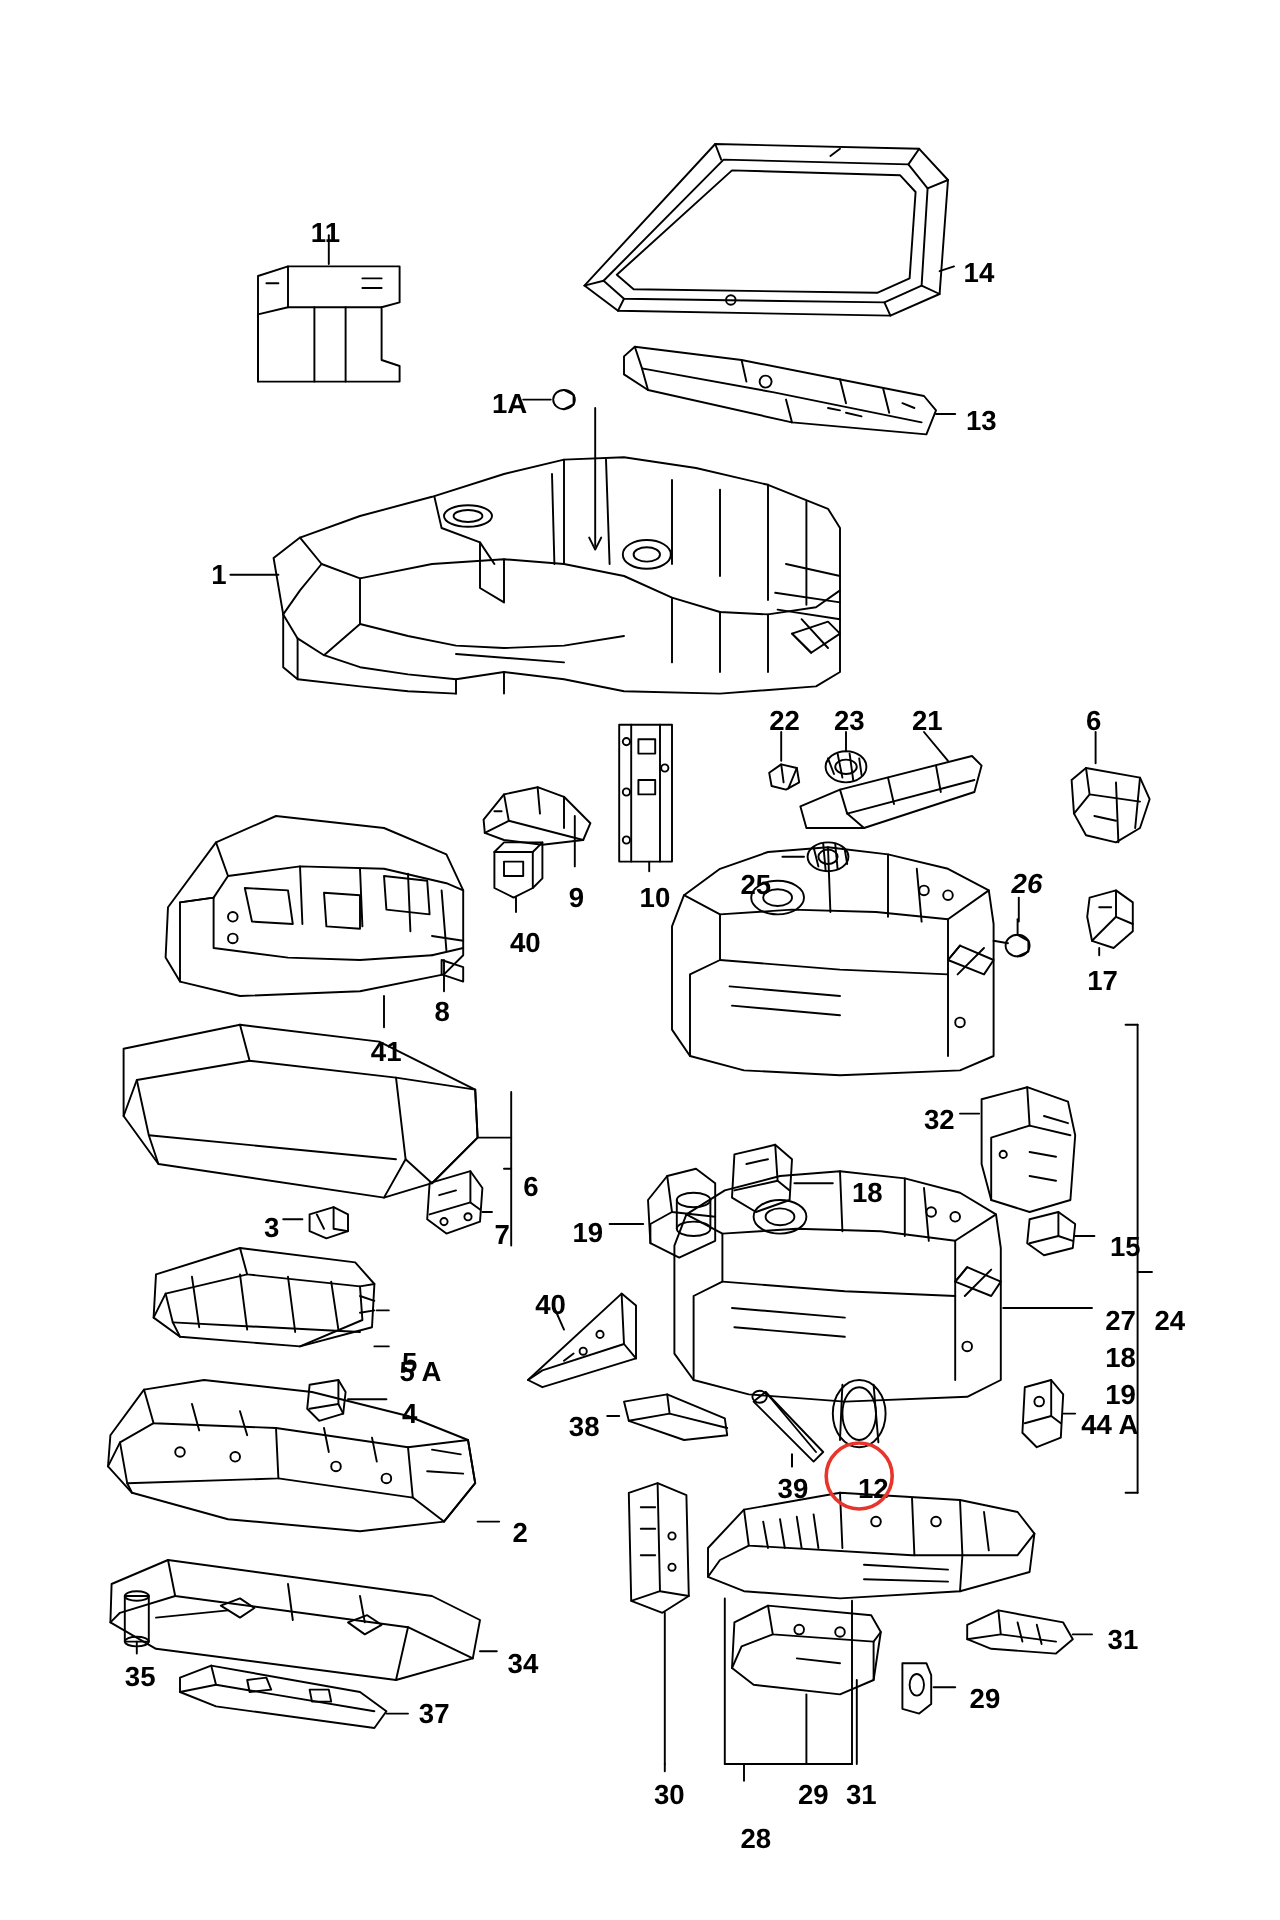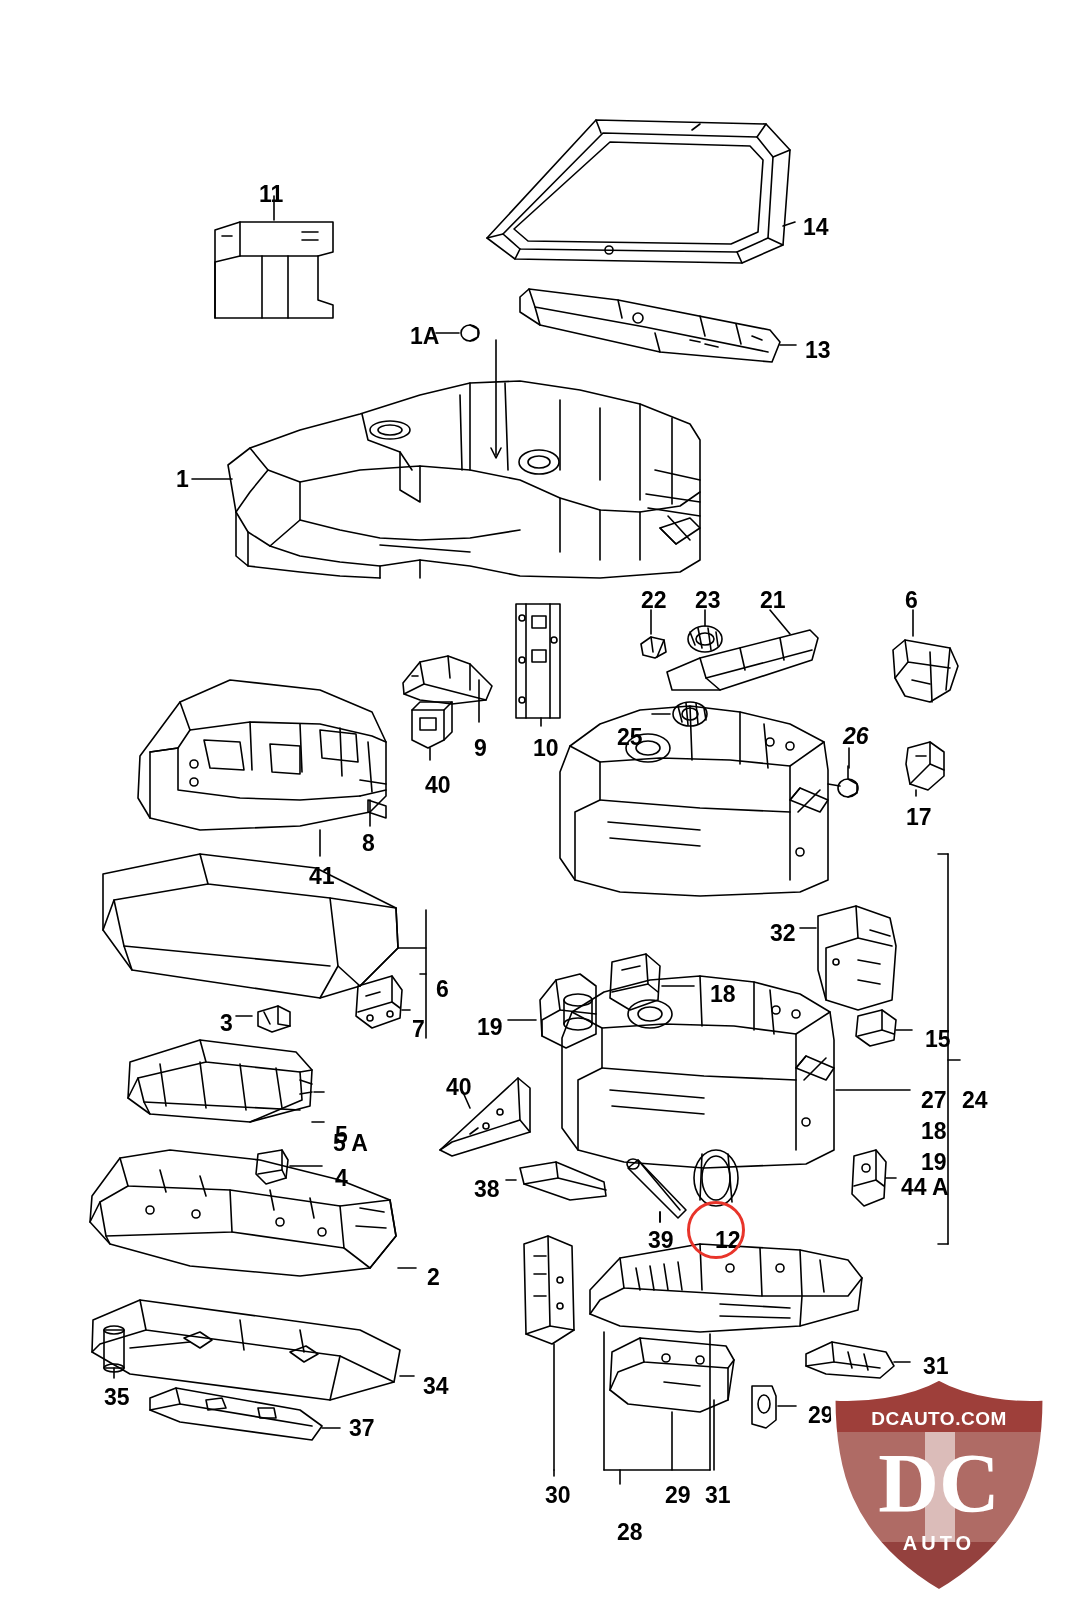--- a/index.html
+++ b/index.html
@@ -575,34 +575,14 @@
   <div class="callout" style="left:104px; top:1386px;">35</div>
   <div class="callout" style="left:808px; top:1404px;">29</div>
   <div class="callout" style="left:349px; top:1417px;text-align:right;">37</div>
   <div class="callout" style="left:545px; top:1484px;">30</div>
   <div class="callout" style="left:665px; top:1484px;">29</div>
   <div class="callout" style="left:705px; top:1484px;">31</div>
   <div class="callout" style="left:617px; top:1521px;">28</div>
 
   <div class="highlight-circle" style="left:687px; top:1201px; width:58px; height:58px;"></div>
 
-  <div id="watermark">
-    <svg id="wm-shield" viewBox="0 0 236 222" xmlns="http://www.w3.org/2000/svg">
-      <defs>
-        <clipPath id="shieldClip">
-          <path d="M118 4 C150 22 196 26 224 24 C224 90 212 162 118 218 C24 162 12 90 12 24 C40 26 86 22 118 4 Z"></path>
-        </clipPath>
-      </defs>
-      <g clip-path="url(#shieldClip)">
-        <rect x="0" y="0" width="236" height="222" fill="#b08a86" opacity="0.92"></rect>
-        <rect x="0" y="0" width="236" height="58" fill="#9d3a36" opacity="0.95"></rect>
-        <rect x="0" y="58" width="236" height="110" fill="#aa4a44" opacity="0.55"></rect>
-        <rect x="0" y="168" width="236" height="54" fill="#8e3330" opacity="0.85"></rect>
-        <rect x="104" y="58" width="30" height="110" fill="#ffffff" opacity="0.55"></rect>
-      </g>
-      <path d="M118 4 C150 22 196 26 224 24 C224 90 212 162 118 218 C24 162 12 90 12 24 C40 26 86 22 118 4 Z" fill="none" stroke="#ffffff" stroke-width="5"></path>
-    </svg>
-    <div id="wm-text">DCAUTO.COM</div>
-    <div id="wm-dc">DC</div>
-    <div id="wm-auto">AUTO</div>
-  </div>
 
 </div>
 
 </body></html>

